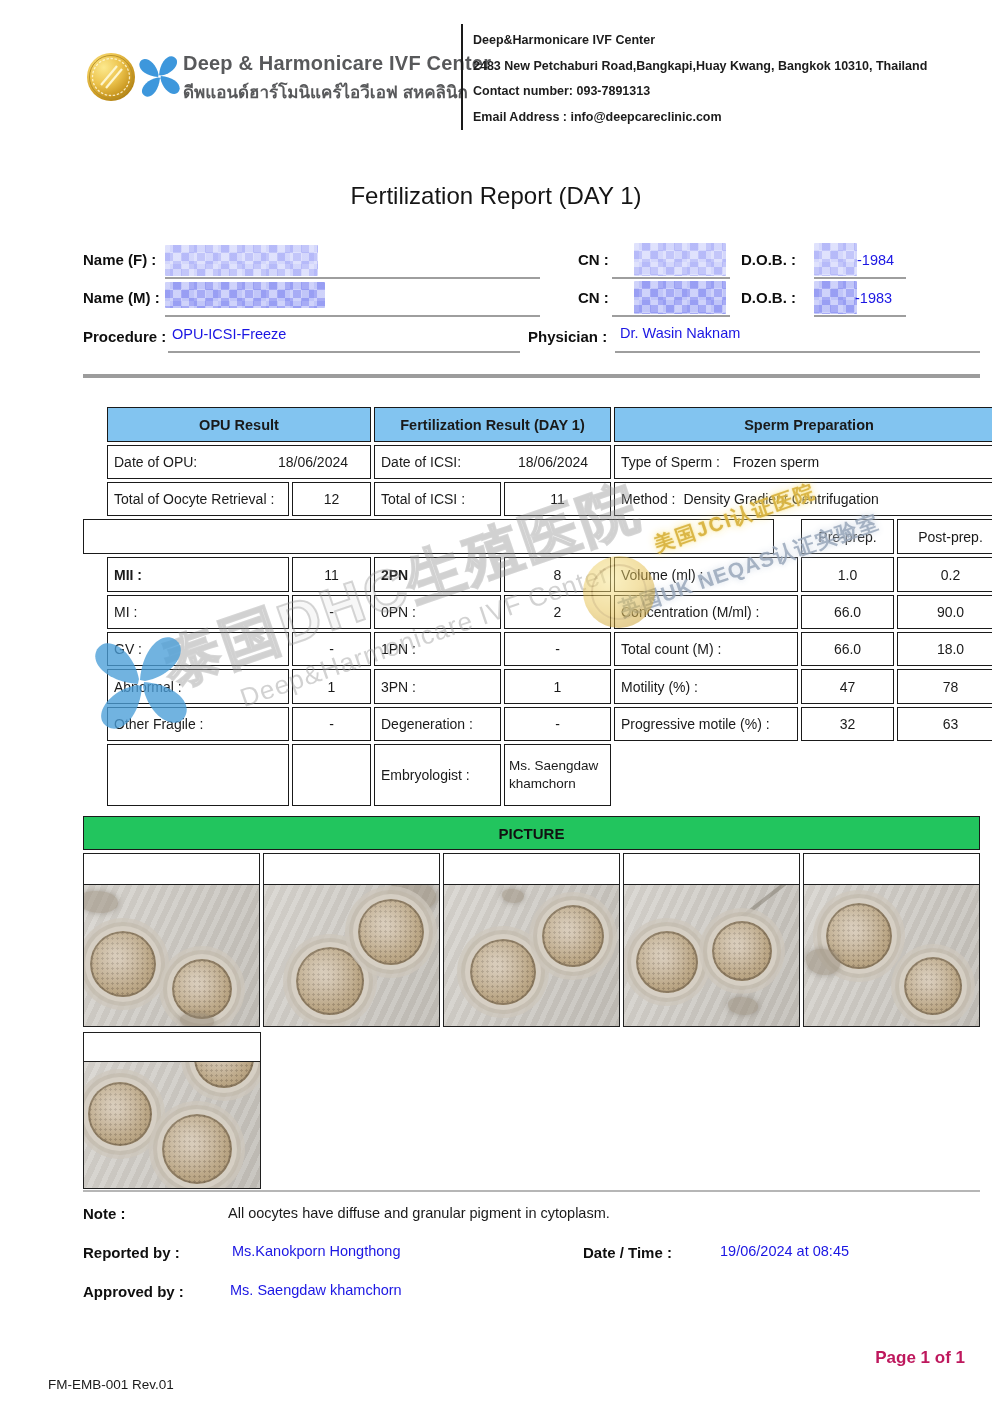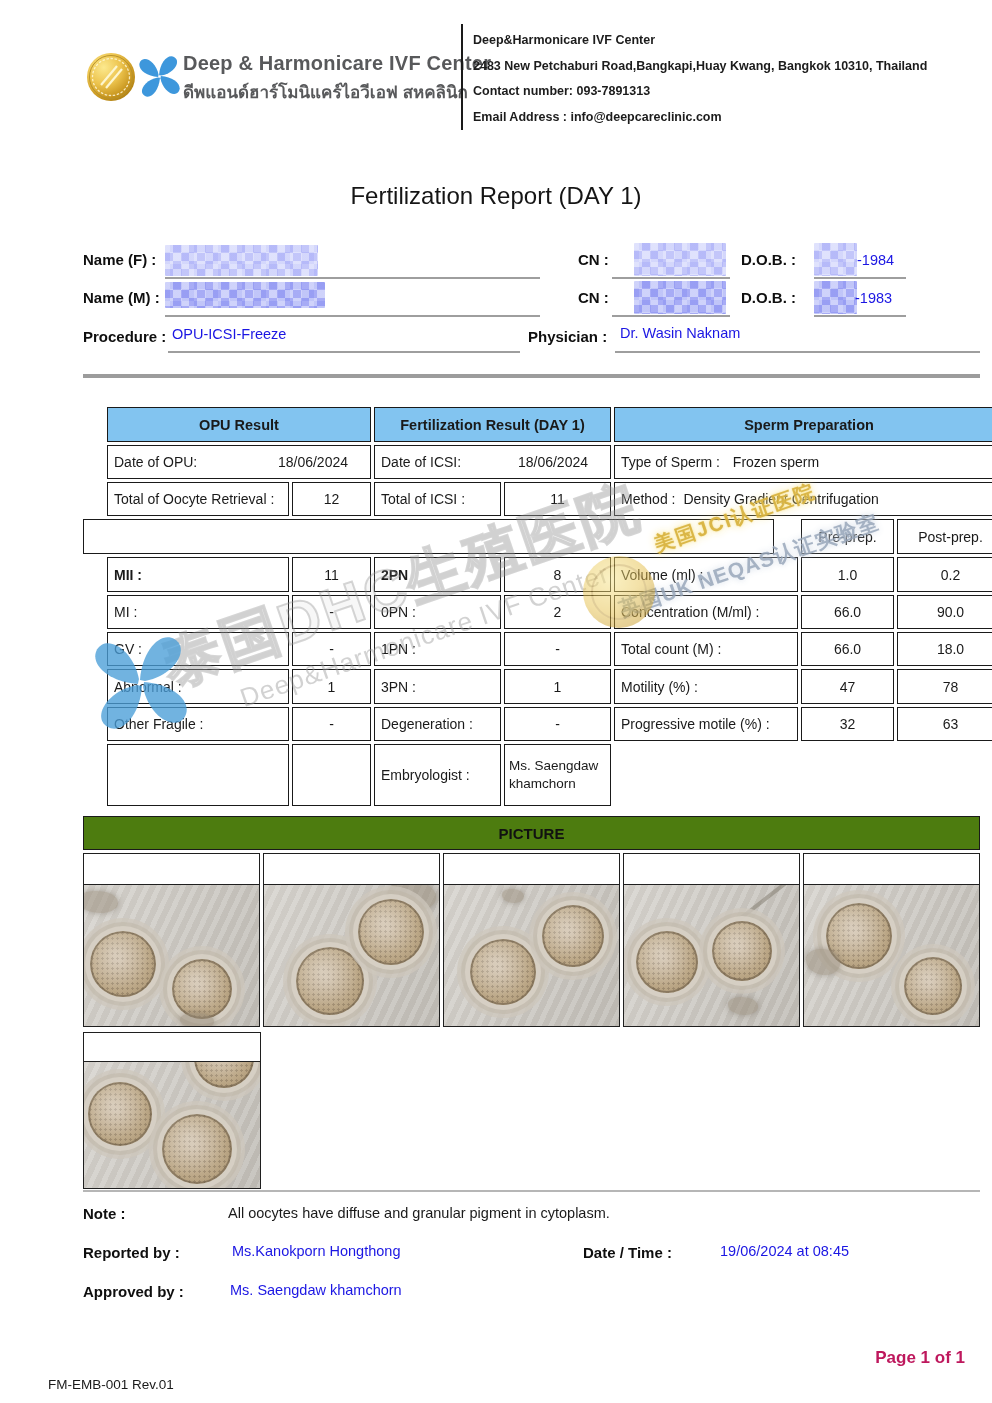--- a/index.html
+++ b/index.html
@@ -44,21 +44,21 @@
   .val { justify-content:center; padding:0 2px; }
   .bold { font-weight:700; }
   .dval { margin-left:auto; margin-right:16px; }
   .ivalue { margin-left:13px; }
   .ghost { border:none; background:transparent; }
   .merged4 { position:absolute; left:0; top:112px; width:691px; height:35px; border:1.6px solid #1a1a1a; background:#fff; }
   .embname { font-size:13.5px; line-height:1.32; padding:2px 4px; }
   .remark { font-size:13.3px; line-height:1.5; padding:2px 6px; align-items:center; }
 
   
-  .pic-band { position:absolute; left:83px; top:816px; width:897px; height:34px; background:#4d7c0f; border:1.6px solid #1a1a1a; display:flex; align-items:center; justify-content:center; font-size:15px; font-weight:700; color:#111; }
+  .pic-band { position:absolute; left:83px; top:816px; width:897px; height:34px; background:#22c55e; border:1.6px solid #1a1a1a; display:flex; align-items:center; justify-content:center; font-size:15px; font-weight:700; color:#111; }
   .photos { position:absolute; left:83px; top:853px; width:897px; display:grid; grid-template-columns:repeat(5,1fr); gap:3px; }
   .photo { height:174px; border:1.6px solid #1f1f1f; display:flex; flex-direction:column; background:#fff; }
   .photo .strip { height:31px; background:#fff; border-bottom:1.6px solid #1f1f1f; }
   .photo-single { position:absolute; left:83px; top:1032px; width:178px; height:157px; }
   .photo-single .strip { height:29px; }
   .micro { flex:1; position:relative; overflow:hidden;
     background-color:#cbc7c0;
     background-image:
       linear-gradient(112deg, rgba(255,255,255,.20), rgba(0,0,0,.05)),
       repeating-linear-gradient(115deg, rgba(255,255,255,.16) 0 5px, rgba(140,135,128,.08) 5px 11px); }

